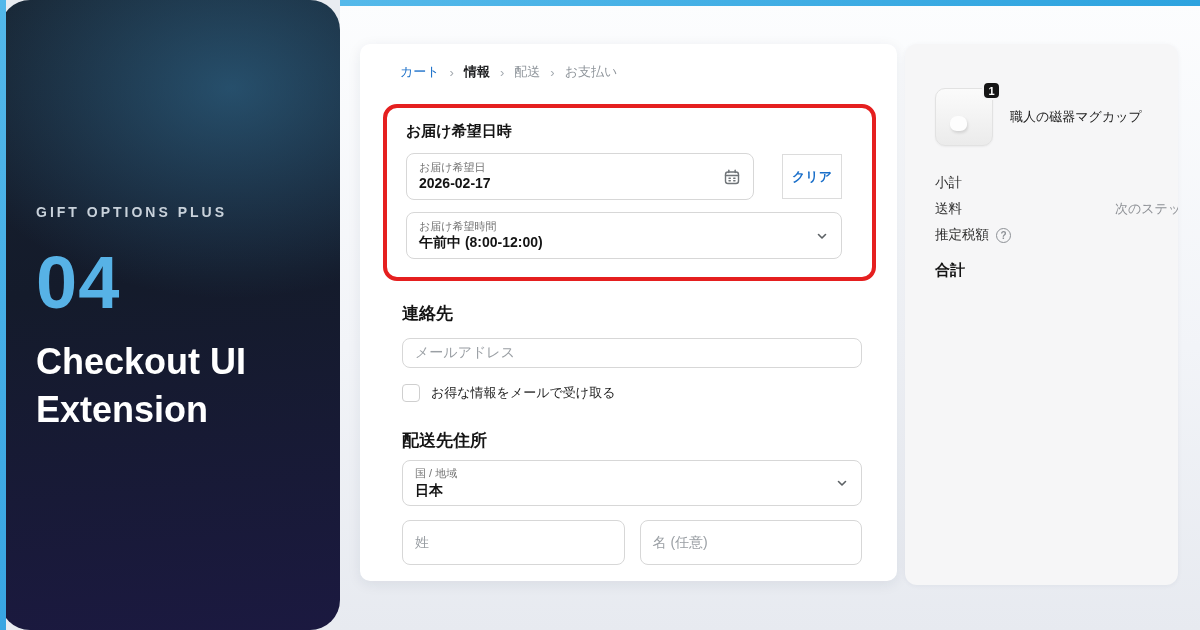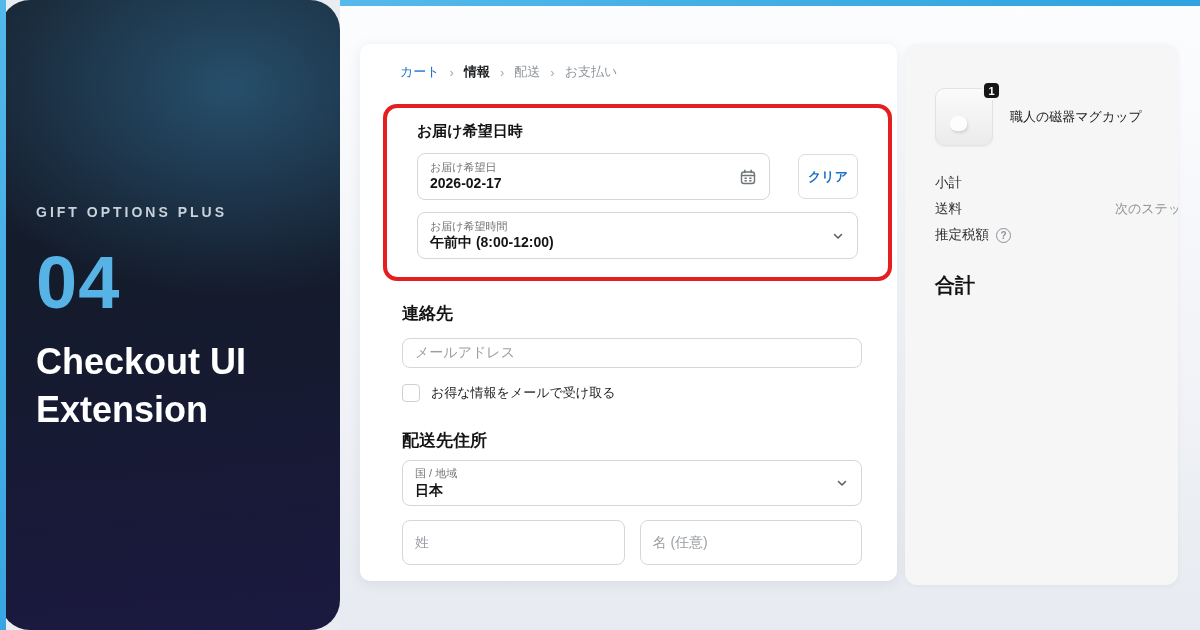--- a/index.html
+++ b/index.html
@@ -67,43 +67,43 @@
     display: flex; align-items: center; gap: 10px;
     padding: 19px 35px 0 40px;
     font-size: 13px;
   }
   .bc-link { color: #1a6fc9; cursor: pointer; }
   .bc-current { color: #1c1d1f; font-weight: bold; }
   .bc-upcoming { color: #8f959b; }
   .bc-sep { color: #a5abb1; font-size: 13px; }
 
   .highlight-box {
-    margin: 23px 5px 0 23px;
+    margin: 23px 21px 0 23px;
     border: 4px solid #e51f1f;
     border-radius: 14px;
-    padding: 14px 30px 18px 30px;
+    padding: 14px 30px 18px 19px;
   }
   .section-title-sm { font-size: 15px; font-weight: bold; color: #141414; }
   .section-title-lg { font-size: 17px; font-weight: bold; color: #141414; }
 
   .field {
     border: 1px solid #d7d7d7; border-radius: 8px; background: #fff;
     display: flex; align-items: center;
     padding: 6px 12px; position: relative;
   }
   .field-stack { flex: 1; min-width: 0; }
   .field-label { font-size: 11px; color: #737373; line-height: 1.3; }
   .field-value { font-size: 14px; font-weight: bold; color: #141414; line-height: 1.35; }
   .field-icon { flex: 0 0 auto; margin-left: 10px; display: flex; align-items: center; color: #6f7478; }
 
   .date-row { display: flex; gap: 28px; margin-top: 12px; }
   .date-field { flex: 1; height: 47px; }
   .clear-btn {
     flex: 0 0 auto; width: 60px; height: 45px; align-self: center;
-    border: 1px solid #dcdcdc; border-radius: 7px; background: #fff;
+    border: 1px solid #dcdcdc; border-radius: 0; background: #fff;
     color: #1a6fc9; font-size: 13px; font-weight: bold;
     display: flex; align-items: center; justify-content: center;
     cursor: pointer; font-family: inherit;
   }
   .time-field { margin-top: 12px; height: 47px; }
 
   .card-inner { padding: 0 35px 0 42px; }
   .contact-title { margin-top: 21px; }
   .email-input {
     margin-top: 13px; height: 30px;
@@ -161,21 +161,21 @@
   .total-value {
     position: absolute; left: 180px; top: 4px;
     font-size: 13px; color: #8e9196; white-space: nowrap;
   }
   .help-icon {
     width: 15px; height: 15px; border: 1px solid #8d9196; border-radius: 50%;
     color: #8d9196; font-size: 10px; font-weight: bold;
     display: inline-flex; align-items: center; justify-content: center;
     margin-left: 7px; cursor: pointer;
   }
-  .grand-total { margin-top: 24px; font-size: 20px; font-weight: bold; color: #141414; }
+  .grand-total { margin-top: 13px; font-size: 15px; font-weight: bold; color: #141414; }
 
   svg { display: block; }
 </style>
 </head>
 <body>
 
 <div class="frame">
 
   <div class="left-panel">
     <div class="left-content">

